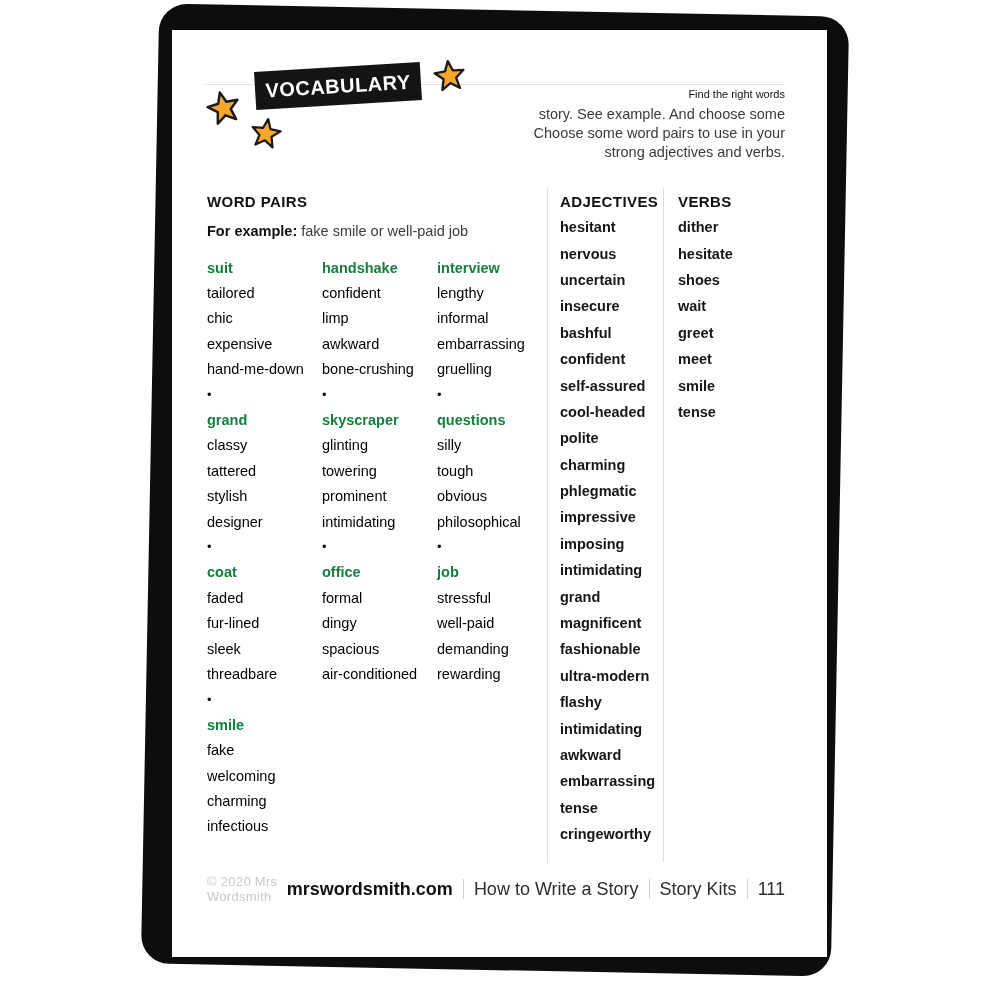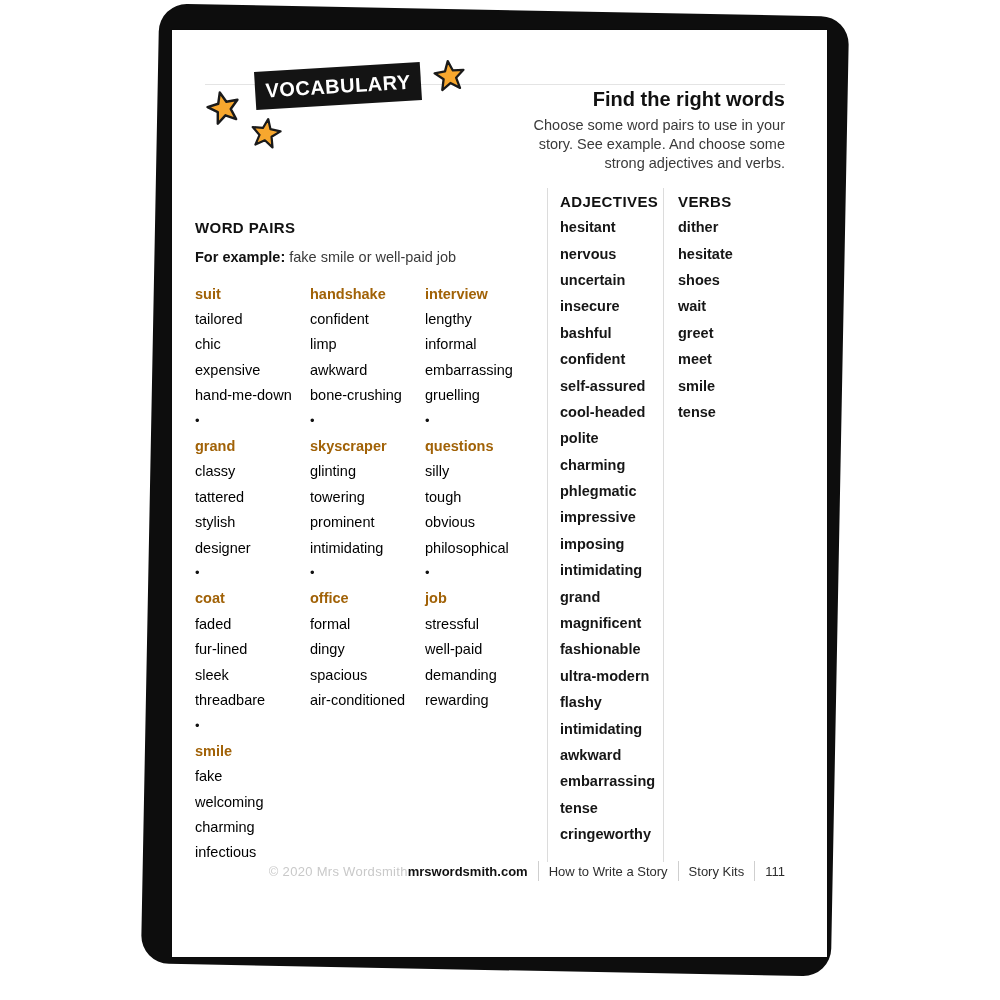--- a/index.html
+++ b/index.html
@@ -54,46 +54,46 @@
   }
   .star { position: absolute; z-index: 3; }
 
   .intro {
     position: absolute;
     right: 42px; top: 58px;
     width: 300px;
     text-align: right;
     color: #2e2e2e;
   }
-  .intro .intro-title { font-weight: bold; font-size: 20px; color: #111; margin-bottom: 5px; }
+  .intro .intro-title { font-weight: normal; font-size: 11px; color: #111; margin-bottom: 5px; }
   .intro .intro-line { font-size: 14.5px; line-height: 19px; color: #3a3a3a; }
 
   
   .col-header {
     font-weight: bold;
     font-size: 15px;
     letter-spacing: 0.4px;
     color: #111111;
     white-space: nowrap;
   }
 
   
-  .wordpairs { position: absolute; left: 23px; top: 163px; width: 345px; margin-top: 26px; }
+  .wordpairs { position: absolute; left: 35px; top: 163px; width: 345px; }
   .example { margin-top: 13px; font-size: 14.5px; color: #3a3a3a; }
   .example b { color: #111; }
   .wp-grid { display: flex; margin-top: 16px; }
   .wp-col { width: 118px; }
   .wp-row {
     height: 25.4px;
     font-size: 14.5px;
     color: #000000;
     white-space: nowrap;
     display: flex; align-items: center;
   }
-  .wp-noun { font-weight: bold; color: #a16207; }
+  .wp-noun { font-weight: bold; color: #15803d; }
   .wp-bullet { font-size: 13px; color: #111; }
 
   
   .vdivider {
     position: absolute;
     top: 158px; width: 1px; height: 674px;
     background: #dcdcdc;
   }
   .vdivider.d1 { left: 375px; }
   .vdivider.d2 { left: 491px; }
@@ -108,27 +108,27 @@
     font-weight: bold;
     font-size: 14.5px;
     color: #161616;
     white-space: nowrap;
     display: flex; align-items: center;
   }
 
   
   .footer {
     position: absolute;
-    left: 35px; right: 42px; top: 829px;
-    display: flex; justify-content: flex-end; align-items: center;
+    left: 35px; right: 42px; top: 847px;
+    display: flex; justify-content: space-between; align-items: center;
     height: 24px;
   }
   .copyright { font-size: 13px; color: #c9c9c9; letter-spacing: 0.3px; }
   .footer-right { display: flex; align-items: center; }
-  .footer-item { font-size: 13px; color: #2e2e2e; white-space: nowrap; }
+  .footer-item { font-size: 18px; color: #2e2e2e; white-space: nowrap; }
   .footer-item.site { font-weight: bold; color: #111; }
   .fsep { width: 1px; height: 20px; background: #cfcfcf; margin: 0 10px; }
 </style>
 </head>
 <body>
 
 <div class="stage">
   <div class="frame"></div>
 
   <div class="page">
@@ -144,22 +144,22 @@
     </svg>
     <svg class="star" style="left:78px; top:87px; transform:rotate(9deg);" width="32" height="32" viewBox="0 0 100 100">
       <polygon points="50,6 62,36 94,38 69,59 77,91 50,73 23,91 31,59 6,38 38,36" fill="#F7A72E" stroke="#1a1a1a" stroke-width="7" stroke-linejoin="round"></polygon>
     </svg>
     <svg class="star" style="left:261px; top:29px; transform:rotate(-7deg);" width="33" height="33" viewBox="0 0 100 100">
       <polygon points="50,6 62,36 94,38 69,59 77,91 50,73 23,91 31,59 6,38 38,36" fill="#F7A72E" stroke="#1a1a1a" stroke-width="7" stroke-linejoin="round"></polygon>
     </svg>
 
     <div class="intro">
       <div class="intro-title">Find the right words</div>
+      <div class="intro-line">story. See example. And choose some</div>
       <div class="intro-line">Choose some word pairs to use in your</div>
-      <div class="intro-line">story. See example. And choose some</div>
       <div class="intro-line">strong adjectives and verbs.</div>
     </div>
 
     <div class="wordpairs">
       <div class="col-header">WORD PAIRS</div>
       <div class="example">
         <b>For example:</b>
         <span id="example-text-slot"> fake smile or well-paid job</span>
       </div>
       <div class="wp-grid">

